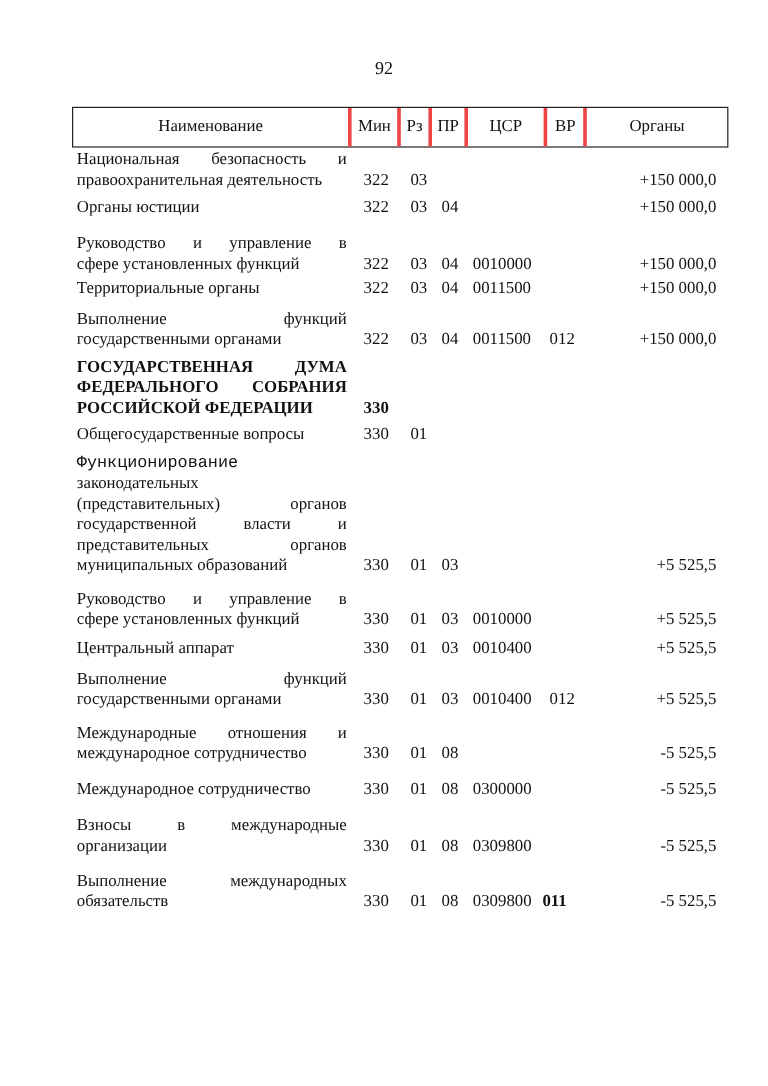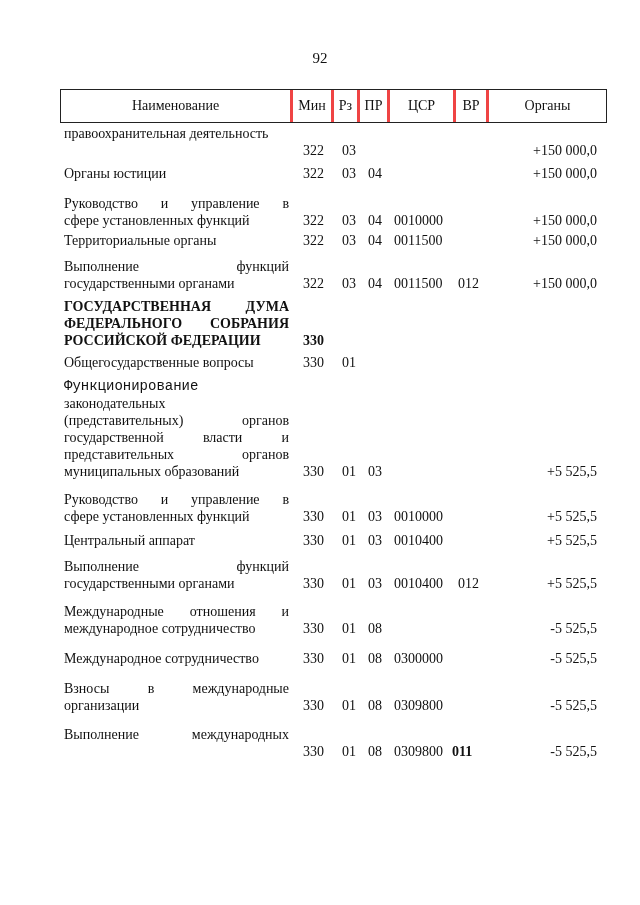--- a/index.html
+++ b/index.html
@@ -26,20 +26,21 @@
   <div style="width:26px">Рз</div>
   <div style="width:30px">ПР</div>
   <div style="width:66px">ЦСР</div>
   <div style="width:33px">ВР</div>
   <div style="flex:1">Органы</div>
 </div>
 
 <div id="rows">
     <div class="row" style="top: 125px;">
       <div class="name">
+        <div class="jl" style="text-align: justify;">Национальная безопасность и</div>
         <div style="text-align: justify;">правоохранительная деятельность</div>
       </div>
       <div class="c" style="left: 243px; top: 17px;">322</div>
       <div class="c" style="left: 282px; top: 17px;">03</div>
       <div class="c" style="right: 10px; top: 17px;">+150 000,0</div>
     </div>
     <div class="row" style="top: 165px;">
       <div class="name">
         <div style="text-align: justify;">Органы юстиции</div>
       </div>
@@ -170,20 +171,21 @@
       </div>
       <div class="c" style="left: 243px; top: 17px;">330</div>
       <div class="c" style="left: 282px; top: 17px;">01</div>
       <div class="c" style="left: 308px; top: 17px;">08</div>
       <div class="c" style="left: 334px; top: 17px;">0309800</div>
       <div class="c" style="right: 10px; top: 17px;">-5 525,5</div>
     </div>
     <div class="row" style="top: 726px;">
       <div class="name">
         <div class="jl" style="text-align: justify;">Выполнение международных</div>
+        <div style="text-align: justify;">обязательств</div>
       </div>
       <div class="c" style="left: 243px; top: 17px;">330</div>
       <div class="c" style="left: 282px; top: 17px;">01</div>
       <div class="c" style="left: 308px; top: 17px;">08</div>
       <div class="c" style="left: 334px; top: 17px;">0309800</div>
       <div class="c" style="left: 392px; top: 17px; font-weight: bold;">011</div>
       <div class="c" style="right: 10px; top: 17px;">-5 525,5</div>
     </div>
   </div>
 

